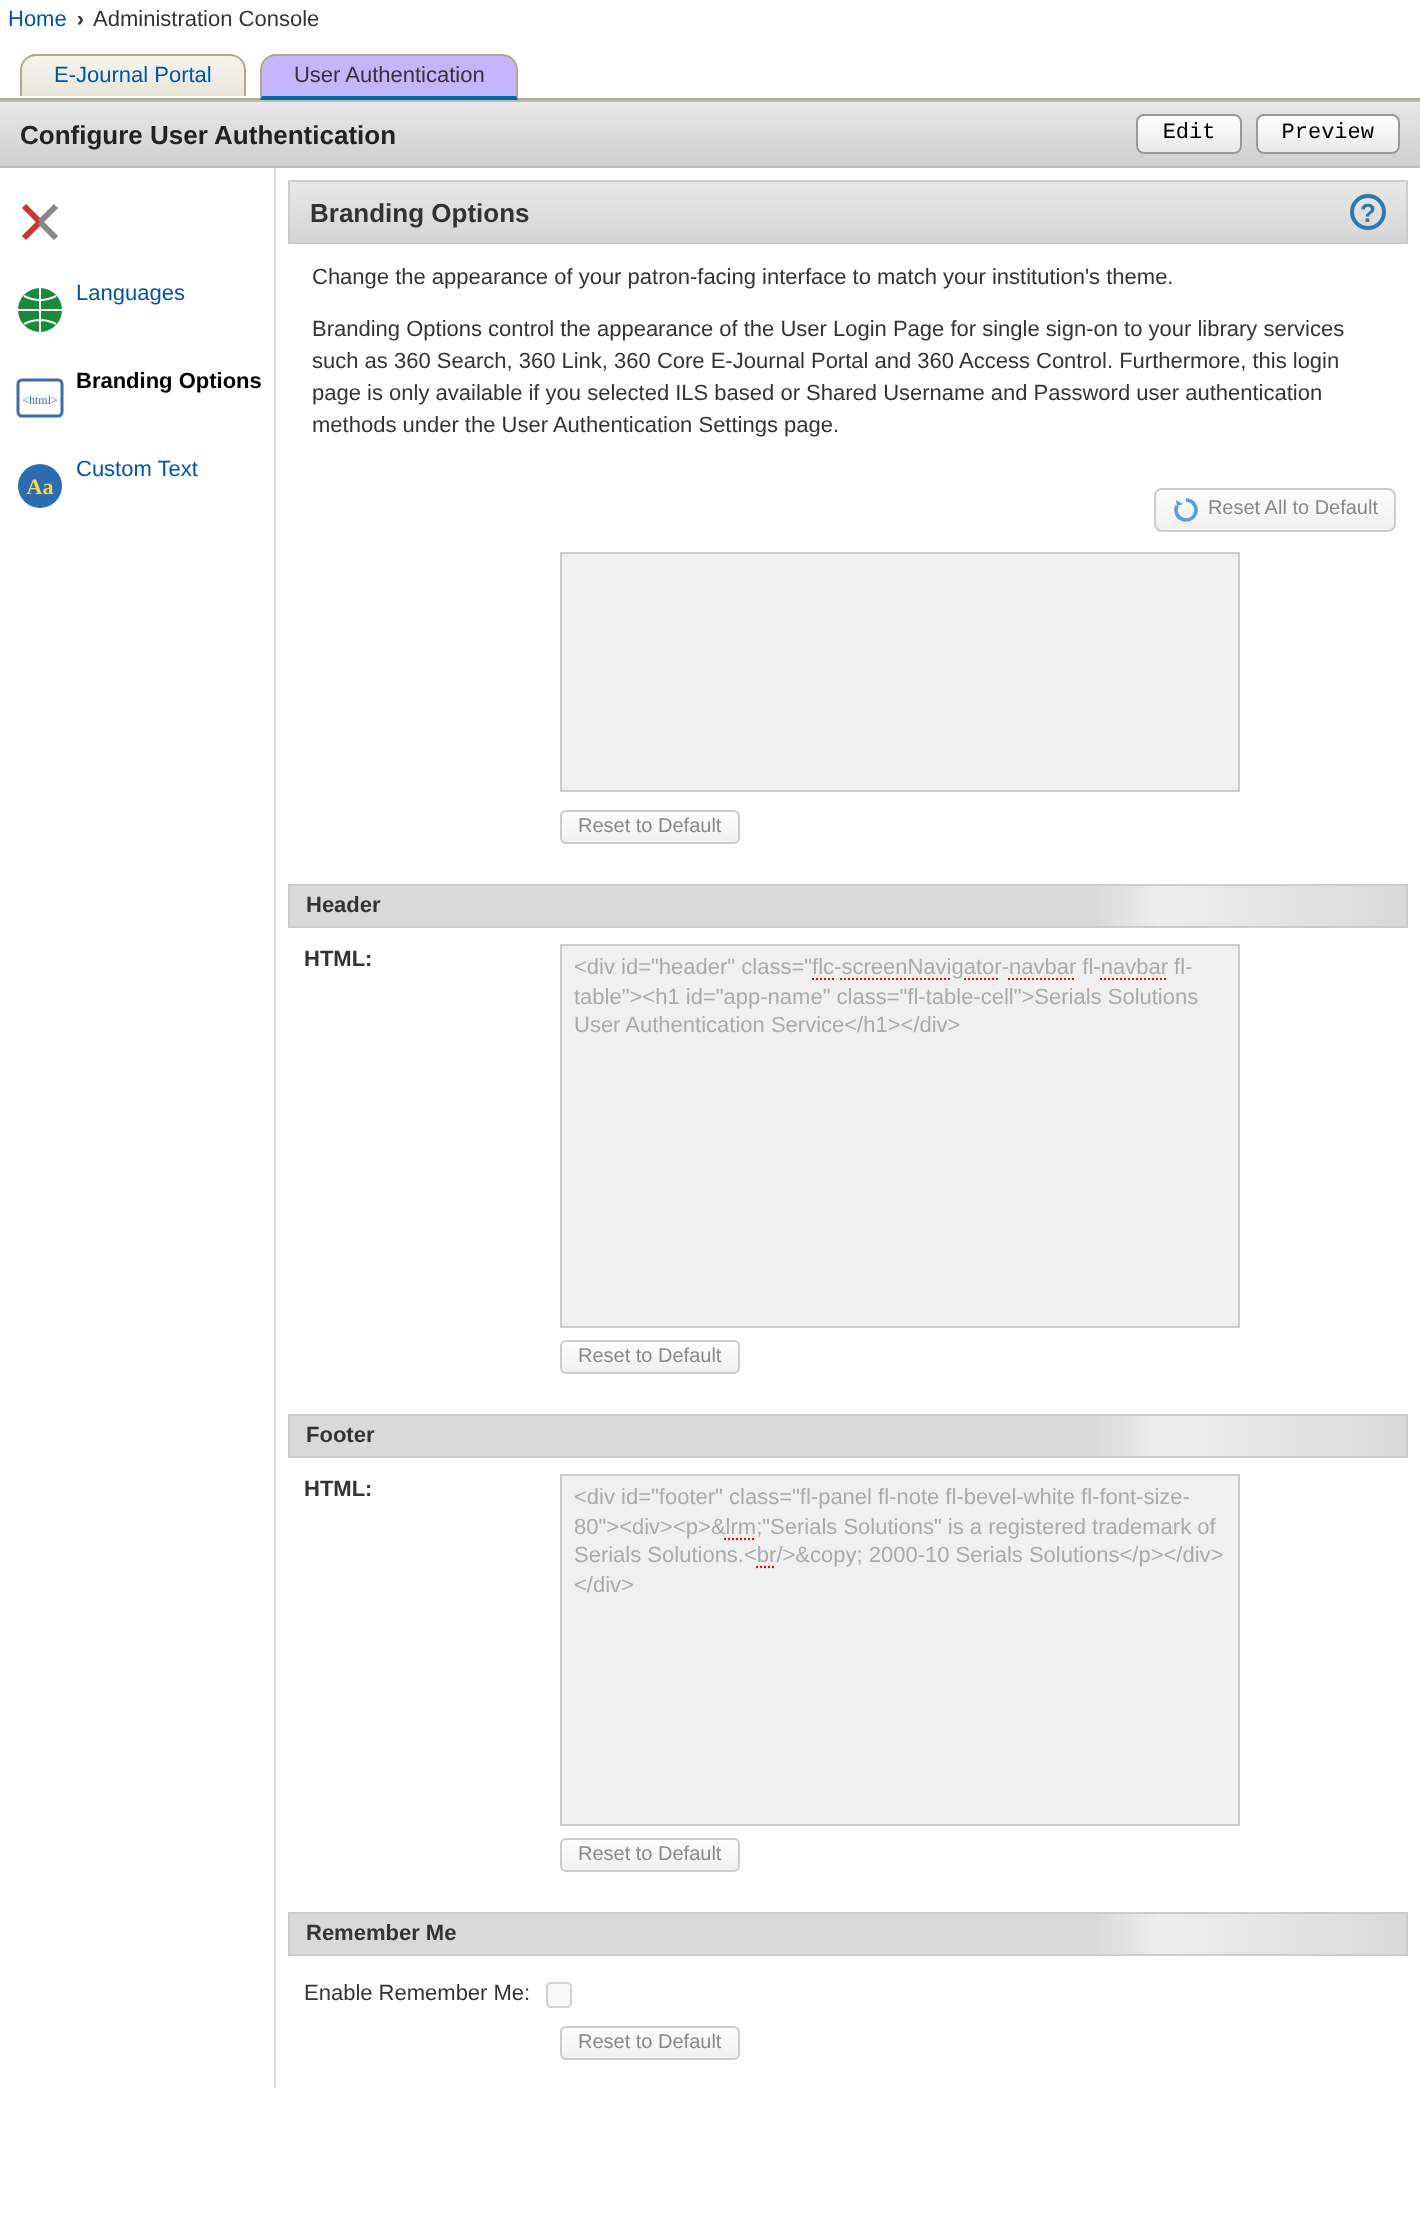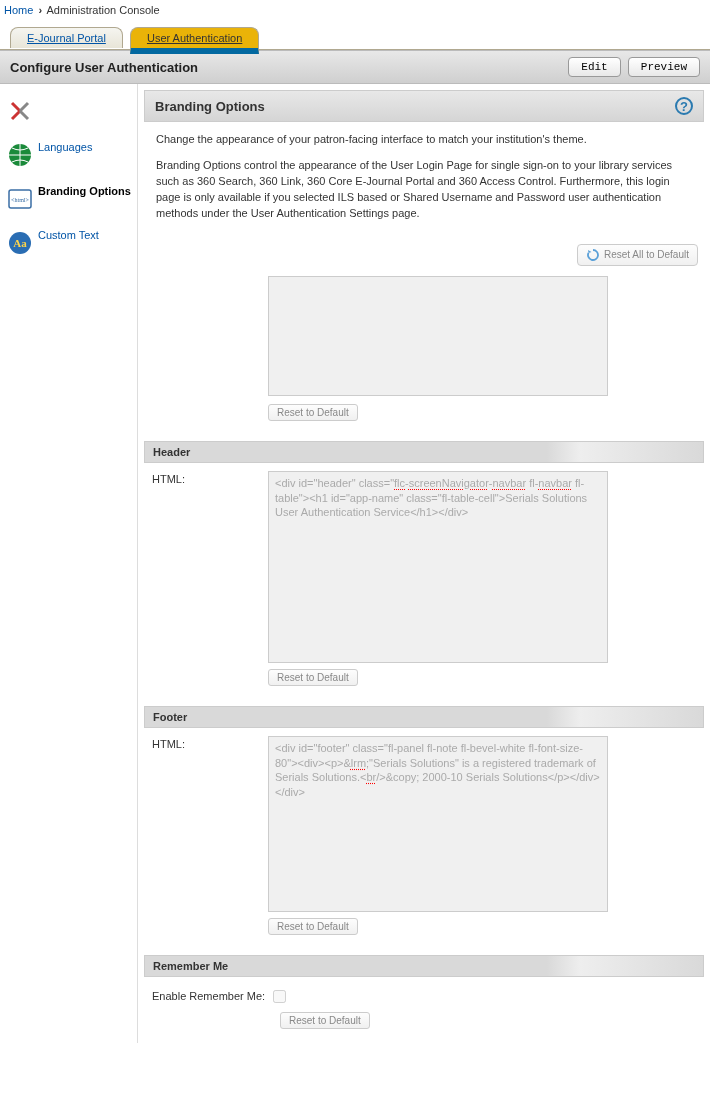--- a/index.html
+++ b/index.html
@@ -32,25 +32,24 @@
     border: 1px solid #b0a890;
     border-bottom: none;
     border-radius: 8px 8px 0 0;
     background: linear-gradient(#f5f5f0, #e8e5d8);
     color: #0054a6;
     font-size: 11px;
     cursor: pointer;
     position: relative;
     top: 1px;
     margin-right: 4px;
-    text-decoration: underline;
   }
   .tab.active {
-    background: #eab308;
-    border-bottom: 6px solid #0369a1;
+    background: #c4b5fd;
+    border-bottom: 2px solid #0369a1;
     color: #333;
   }
   .header-bar {
     display: flex;
     justify-content: space-between;
     align-items: center;
     padding: 6px 10px;
     background: linear-gradient(#e8e8e8, #cfcfcf);
     border: 1px solid #bbb;
     border-left: none;
@@ -129,24 +128,25 @@
     font-weight: bold;
     font-size: 11px;
     margin-top: 4px;
   }
   .field-row {
     display: flex;
     padding: 8px 8px 4px 8px;
     align-items: flex-start;
   }
   .field-label {
-    width: 116px;
+    width: 128px;
     font-size: 11px;
     padding-top: 2px;
     flex-shrink: 0;
+    font-weight: bold;
   }
   .field-body { flex: 1; }
   .textarea-box {
     width: 340px;
     height: 120px;
     border: 1px solid #ccc;
     background: #f0f0f0;
     padding: 4px 6px;
     font-family: Verdana, Arial, sans-serif;
     font-size: 11px;

